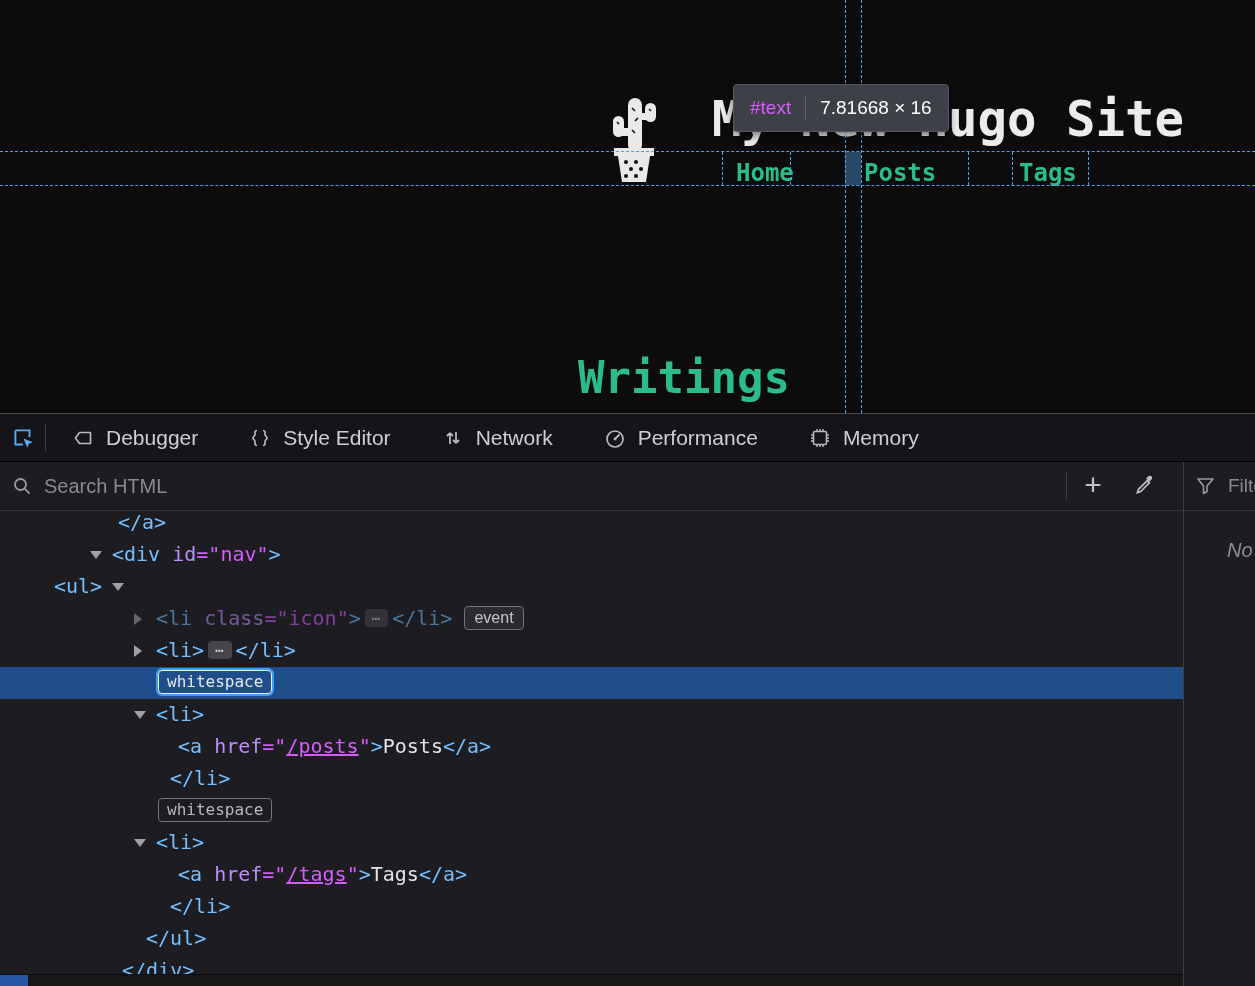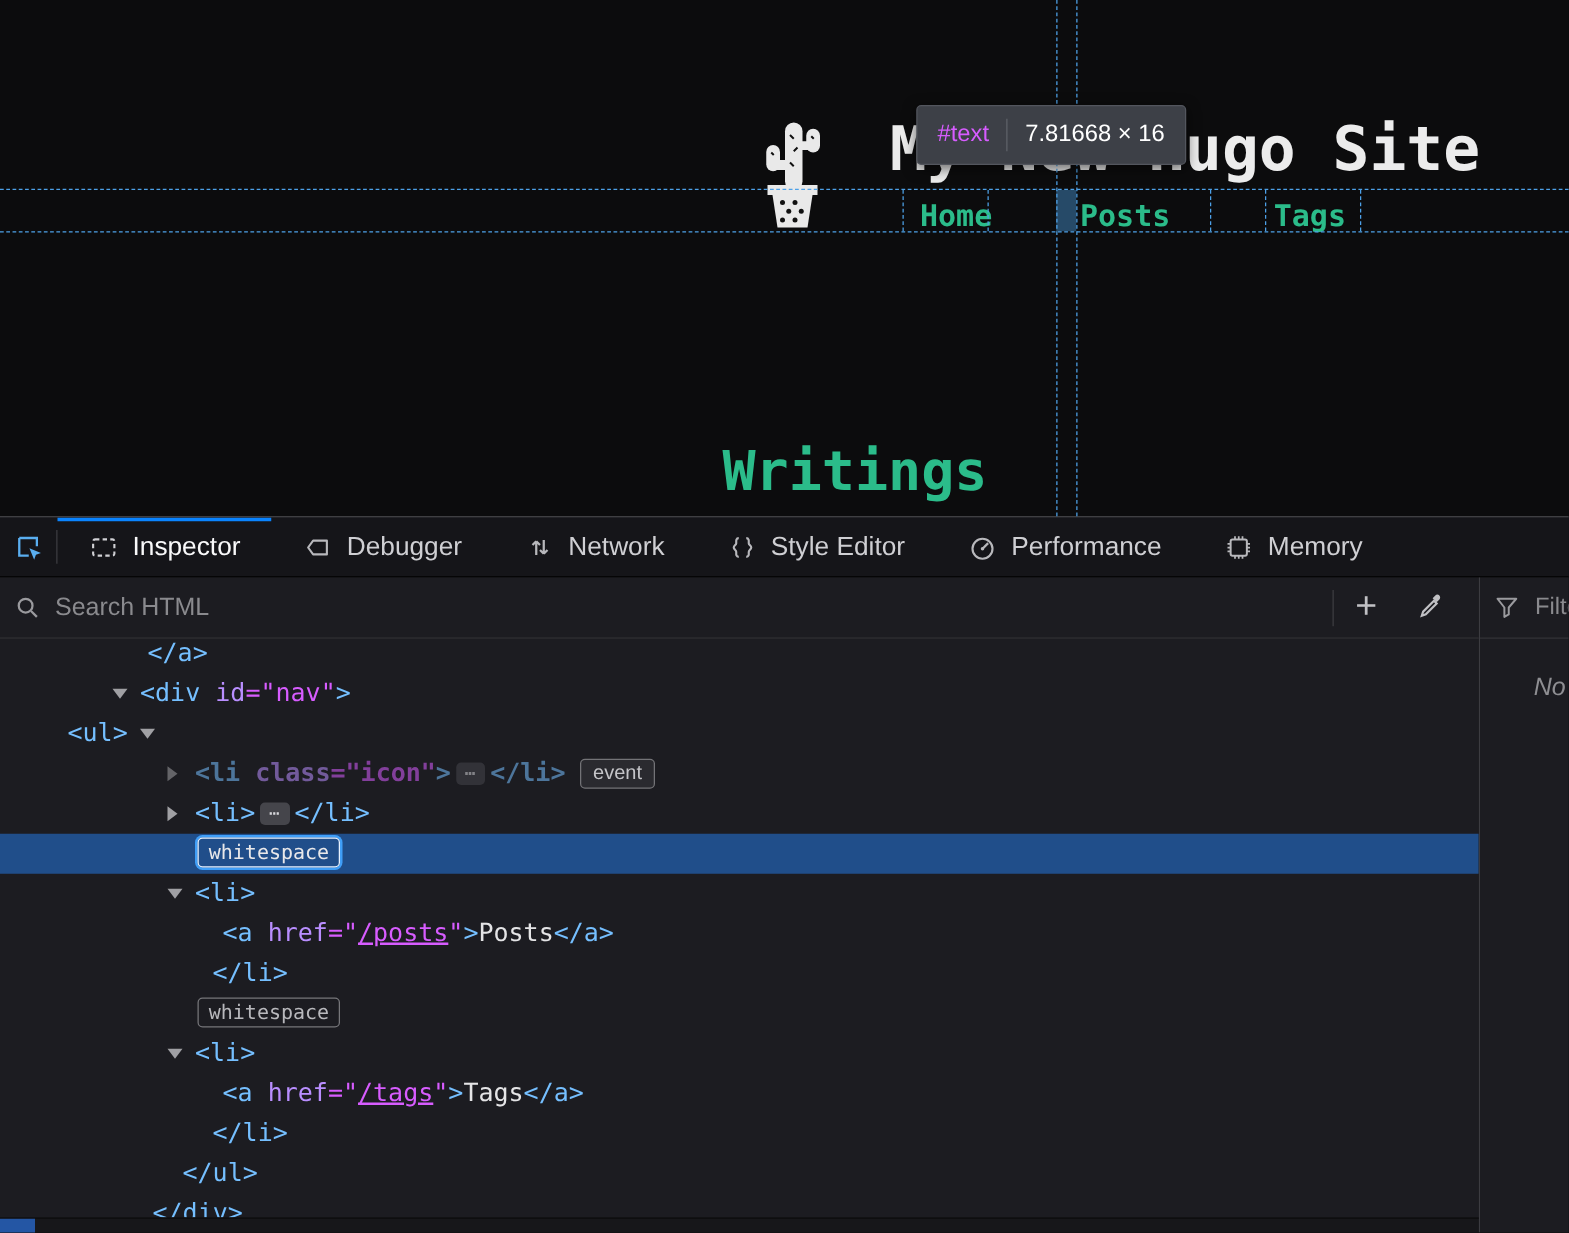--- a/index.html
+++ b/index.html
@@ -39,21 +39,21 @@
   #search-icon{margin:0 8px 0 10px;display:flex;}
   #search-input{flex:0 0 920px;background:transparent;border:none;outline:none;color:#d7d7db;font-size:20px;font-family:"Liberation Sans",sans-serif;}
   #search-input::placeholder{color:#8a8a8e;}
   #search-sep{position:absolute;left:1066px;top:10px;height:29px;width:1px;background:#3c3c41;}
   #add-node-btn{position:absolute;left:1078px;top:0;height:49px;width:30px;color:#c0c0c4;font-size:30px;line-height:46px;text-align:center;}
   #eyedropper-btn{position:absolute;left:1132px;top:10px;}
   #markup-view{position:relative;flex:1;overflow:hidden;font-size:20px;background:#1c1c21;}
   .mrow{position:absolute;left:0;right:0;height:32px;line-height:31px;white-space:pre;box-sizing:border-box;
     font-family:"DejaVu Sans Mono","Liberation Mono",monospace;}
   .mrow.selected{background:#204e8a;}
-  .mrow.dimmed span:not(.badge-event){opacity:.55;font-weight:bold;}
+  .mrow.dimmed span:not(.badge-event){opacity:.55;}
   .twisty{position:absolute;top:12px;width:0;height:0;}
   .twisty.open{border-left:6px solid transparent;border-right:6px solid transparent;border-top:8px solid #a0a0a4;}
   .twisty.closed{border-top:6px solid transparent;border-bottom:6px solid transparent;border-left:8px solid #a0a0a4;margin-top:-2px;}
   .tk-tag{color:#75bfff;} .tk-attr{color:#b98eff;} .tk-val{color:#d75cff;}
   .tk-link{color:#d75cff;text-decoration:underline;} .tk-txt{color:#e4e4e6;} .tk-plain{color:#9a9a9e;}
   .tk-dots{display:inline-block;background:#45454b;color:#d7d7db;border-radius:4px;padding:0 7px;margin:0 4px;
     font-size:14px;line-height:18px;vertical-align:2px;letter-spacing:1px;}
   .badge-ws{display:inline-block;border:1px solid #76767a;border-radius:4px;color:#b8b8bc;background:transparent;
     padding:0 8px;font-size:16px;line-height:22px;vertical-align:2px;}
   .badge-ws.sel{border:1px solid #e8f2ff;box-shadow:0 0 0 2px #3f9ef7;color:#e8e8ea;}
@@ -118,53 +118,45 @@
   <div id="toolbar">
     <div id="pick-btn">
       <span>
         <svg width="26" height="26" viewBox="0 0 24 24">
           <path d="M5 5h13v6M5 5v13h7" fill="none" stroke="#5aaef0" stroke-width="1.7"></path>
           <path d="M12.5 12.5L21 16l-3.7 1.3L16 21z" fill="#5aaef0"></path>
         </svg>
       </span>
     </div>
     <div id="tab-bar" style="display:flex;">
-        <div class="tab active">
-          <span class="tab-icon">
-            <svg width="24" height="24" viewBox="0 0 24 24">
-              <rect x="3.5" y="5.5" width="17" height="13" rx="1.5" fill="none" stroke="#d0d0d4" stroke-width="1.7" stroke-dasharray="3.5 2.6"></rect>
-            </svg>
-          </span>
-          <span class="tab-label">Inspector</span>
-        </div>
         <div class="tab">
           <span class="tab-icon">
             <svg width="24" height="24" viewBox="0 0 24 24">
               <path d="M4.5 12l4-5.5h11v11h-11z" fill="none" stroke="#b8b8bc" stroke-width="1.7" stroke-linejoin="round"></path>
             </svg>
           </span>
           <span class="tab-label">Debugger</span>
+        </div>
+        <div class="tab">
+          <span class="tab-icon">
+            <svg width="24" height="24" viewBox="0 0 24 24">
+              <path d="M9 4.5C6.5 4.5 7 7 7 8.5S5 10.5 5 12s2 2 2 3.5-.5 4 2 4" fill="none" stroke="#b8b8bc" stroke-width="1.7"></path>
+              <path d="M15 4.5c2.5 0 2 2.5 2 4S19 10.5 19 12s-2 2-2 3.5.5 4-2 4" fill="none" stroke="#b8b8bc" stroke-width="1.7"></path>
+            </svg>
+          </span>
+          <span class="tab-label">Style Editor</span>
         </div>
         <div class="tab">
           <span class="tab-icon">
             <svg width="24" height="24" viewBox="0 0 24 24">
               <path d="M9 18V7M9 7L6 10M9 7l3 3" fill="none" stroke="#b8b8bc" stroke-width="1.8"></path>
               <path d="M15 6v11M15 17l-3-3M15 17l3-3" fill="none" stroke="#b8b8bc" stroke-width="1.8"></path>
             </svg>
           </span>
           <span class="tab-label">Network</span>
-        </div>
-        <div class="tab">
-          <span class="tab-icon">
-            <svg width="24" height="24" viewBox="0 0 24 24">
-              <path d="M9 4.5C6.5 4.5 7 7 7 8.5S5 10.5 5 12s2 2 2 3.5-.5 4 2 4" fill="none" stroke="#b8b8bc" stroke-width="1.7"></path>
-              <path d="M15 4.5c2.5 0 2 2.5 2 4S19 10.5 19 12s-2 2-2 3.5.5 4-2 4" fill="none" stroke="#b8b8bc" stroke-width="1.7"></path>
-            </svg>
-          </span>
-          <span class="tab-label">Style Editor</span>
         </div>
         <div class="tab">
           <span class="tab-icon">
             <svg width="24" height="24" viewBox="0 0 24 24">
               <circle cx="12" cy="13" r="8" fill="none" stroke="#b8b8bc" stroke-width="1.7"></circle>
               <path d="M12 13l4.5-4.5" stroke="#b8b8bc" stroke-width="1.8"></path>
               <circle cx="12" cy="13" r="1.4" fill="#b8b8bc"></circle>
             </svg>
           </span>
           <span class="tab-label">Performance</span>

